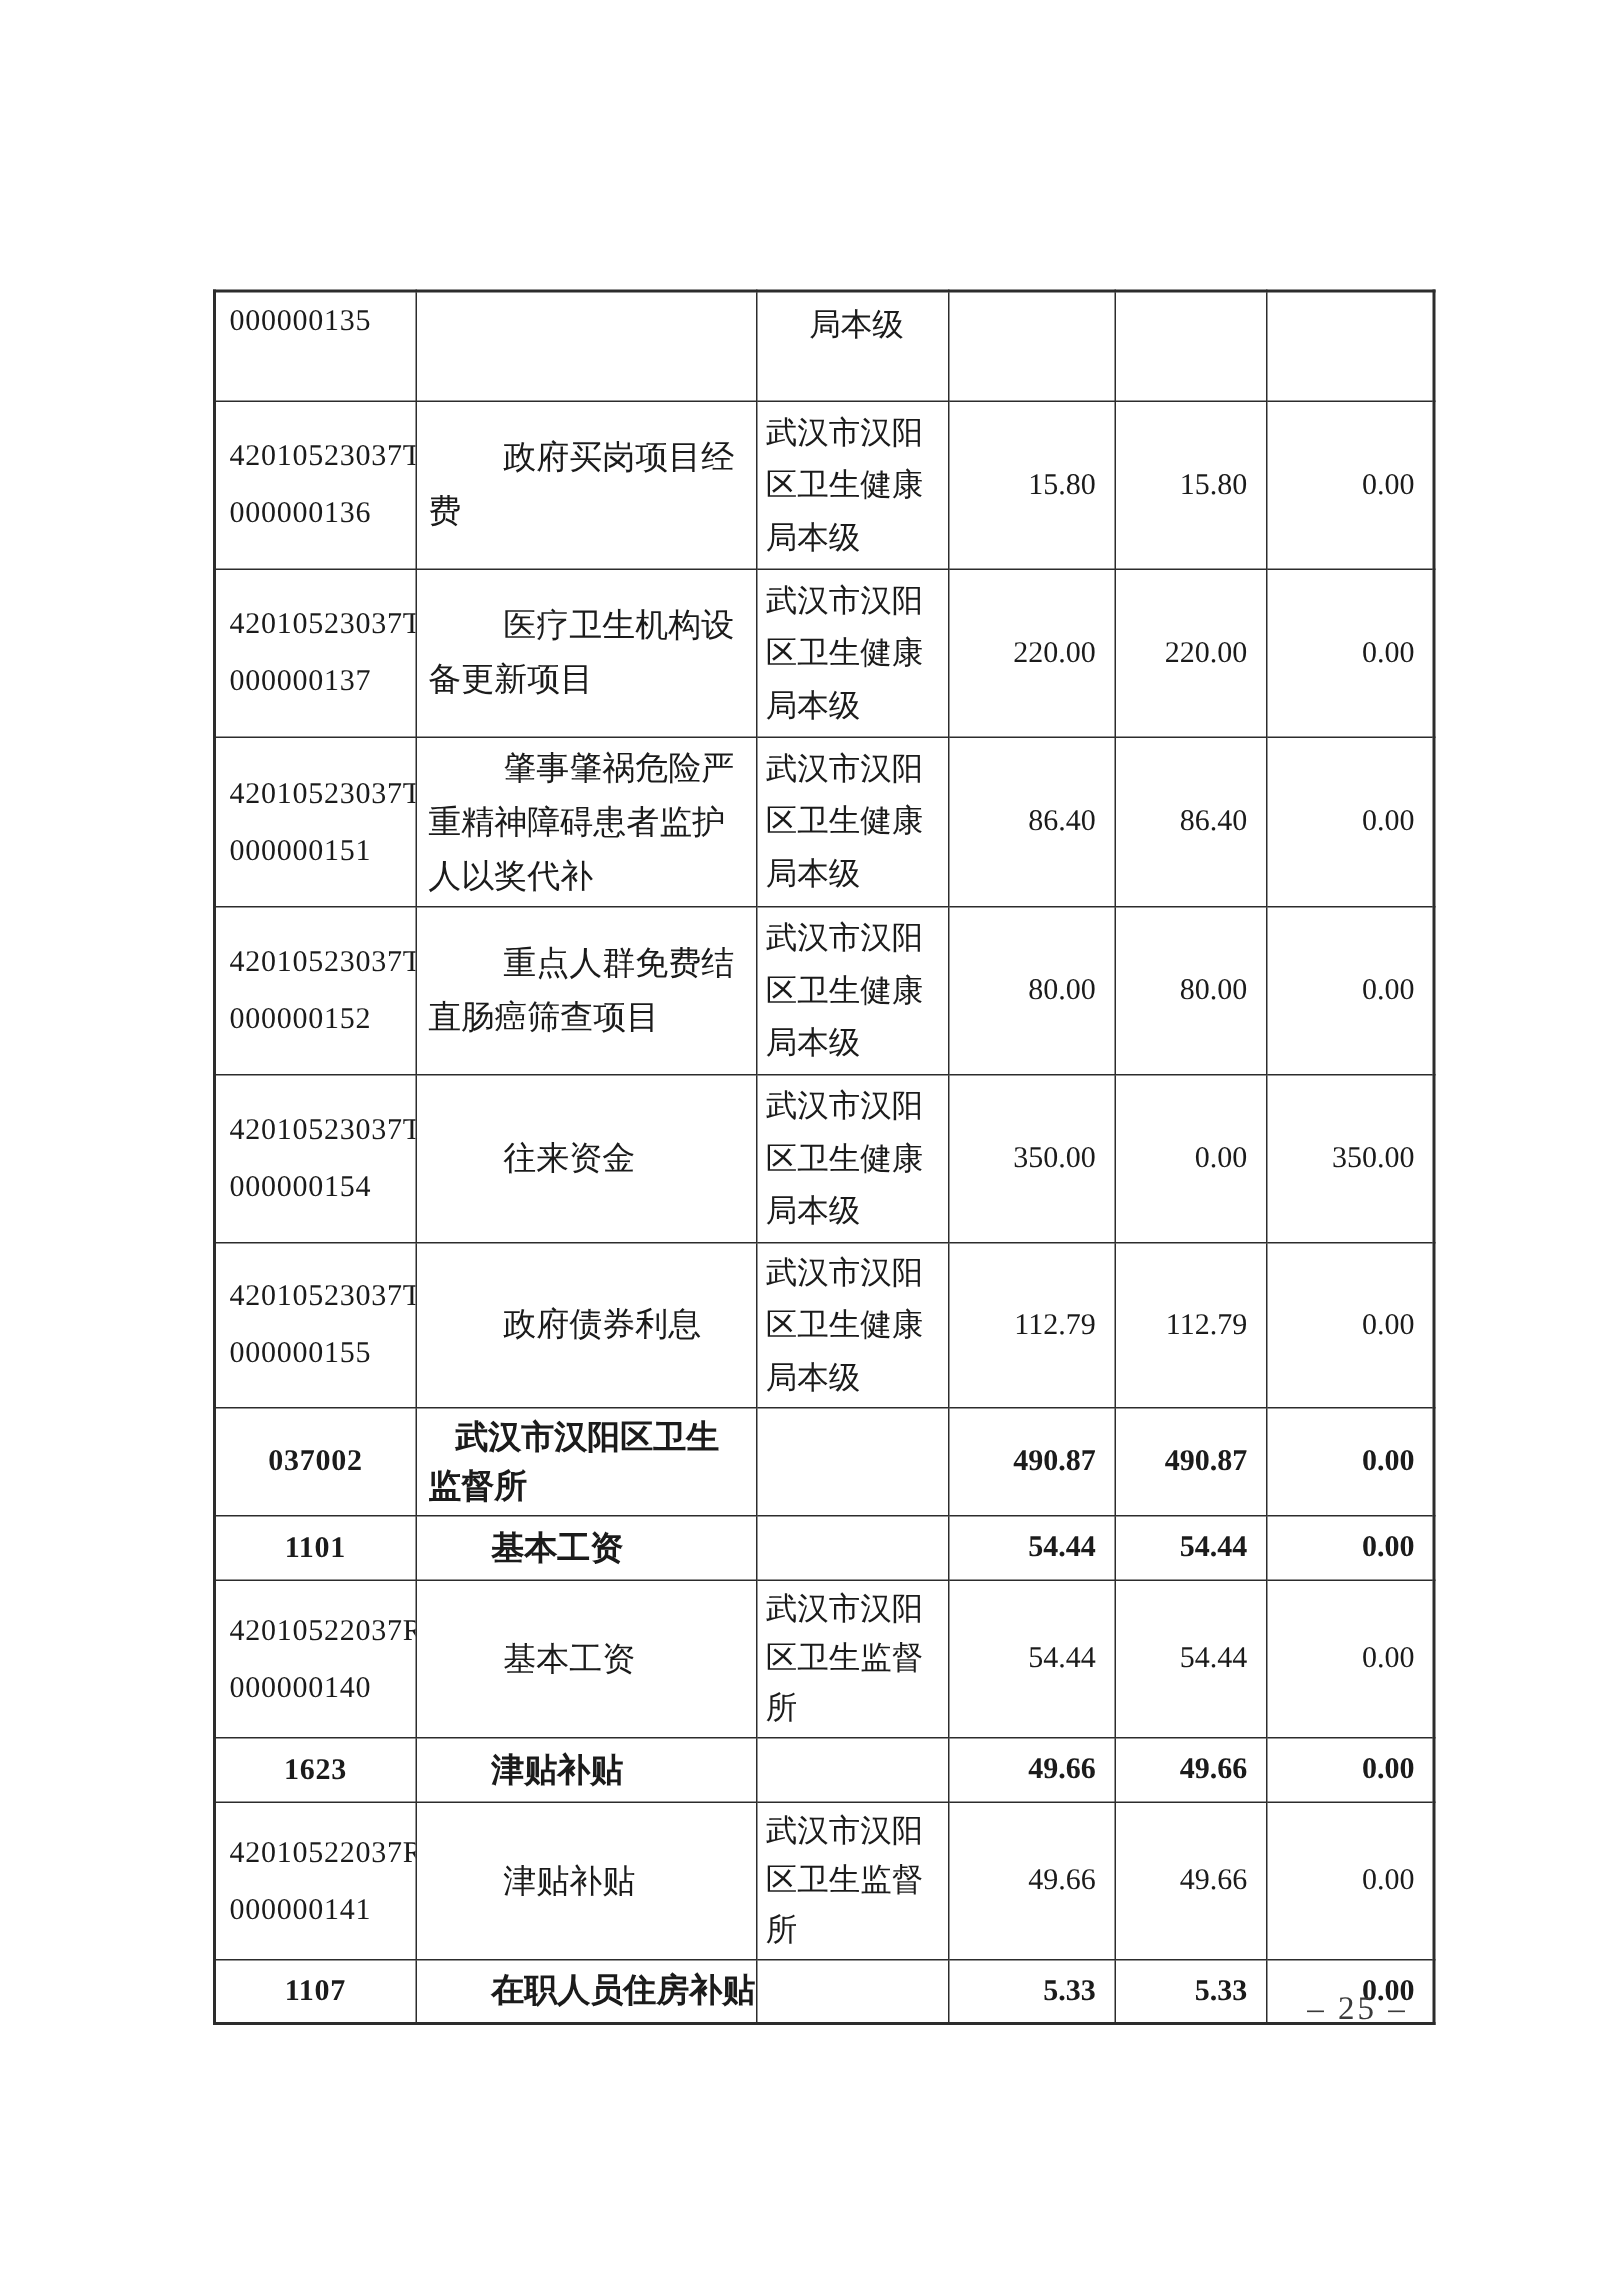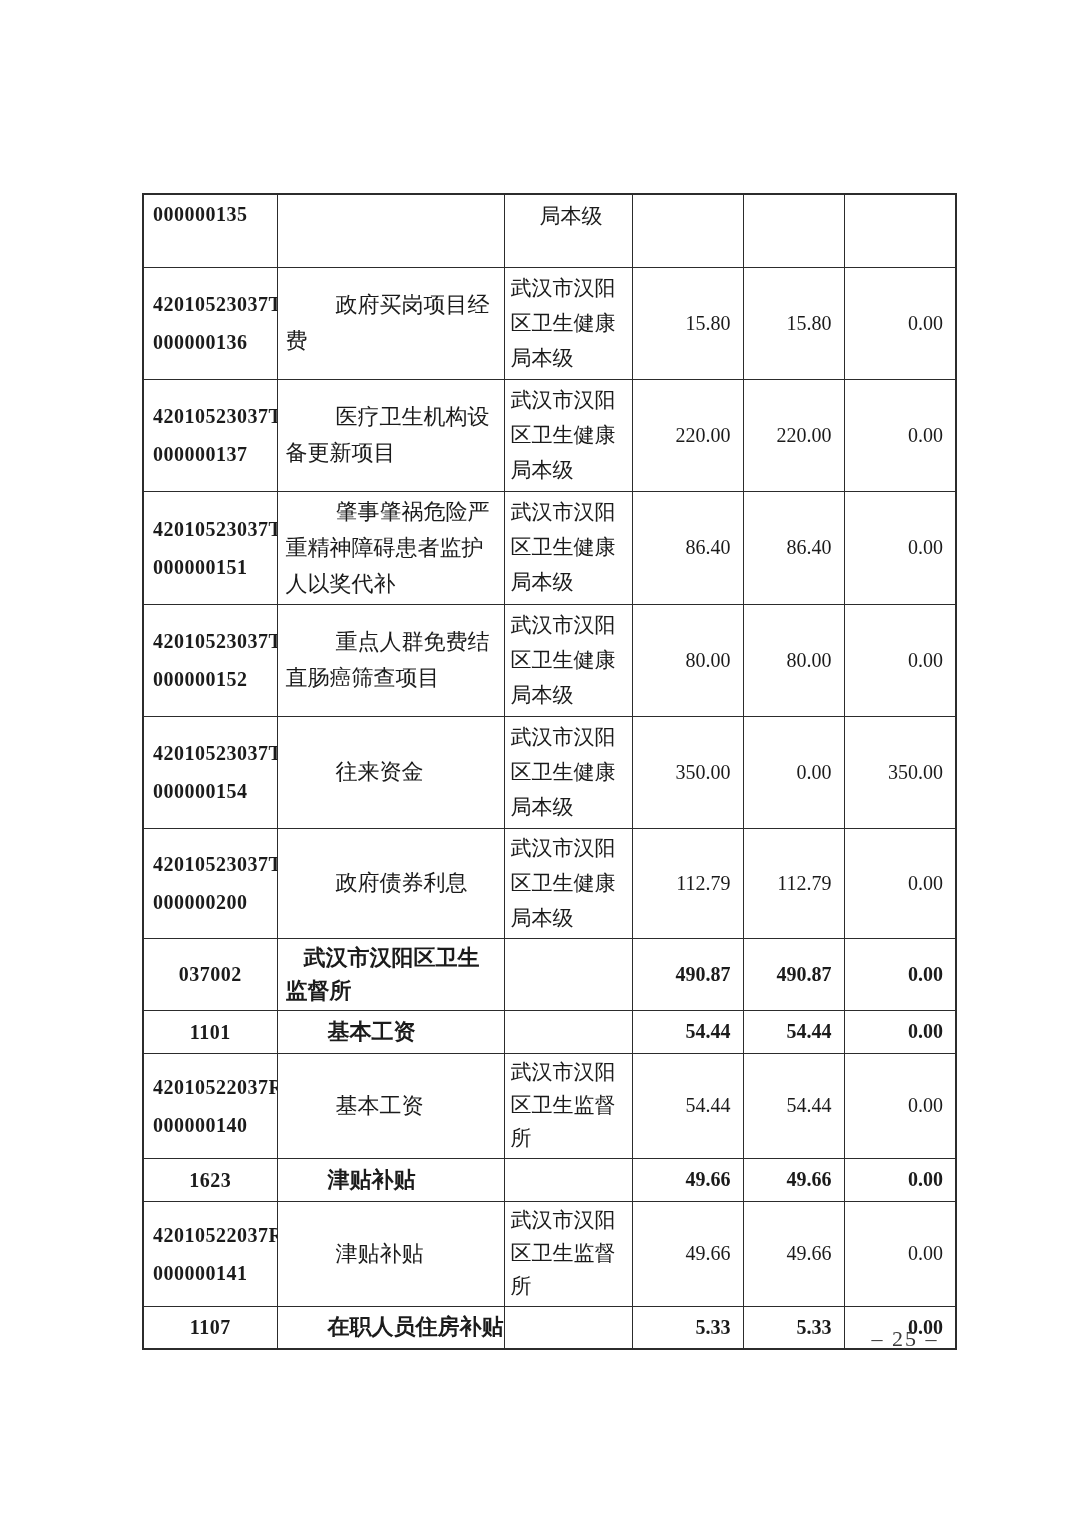--- a/index.html
+++ b/index.html
@@ -34,21 +34,21 @@
   }
   
   tr.row-cont       { height: 73px;  }
   tr.row-detail     { height: 112px; }
   tr.row-detail-sm  { height: 98px;  }
   tr.row-group      { height: 72px;  }
   tr.row-sub        { height: 43px;  }
   tr.row-detail-mid { height: 105px; }
 
   
-  td.c-code { padding-left: 9px; font-weight: bold; }
+  td.c-code { padding-left: 9px; }
   .code-line { font-size: 20px; line-height: 38px; letter-spacing: 0.5px; }
   .code-line:empty { display: none; }
   tr.row-group td.c-code, tr.row-sub td.c-code { padding-left: 0; text-align: center; }
   tr.row-group .code-line, tr.row-sub .code-line { line-height: 24px; display: inline; }
   tr.row-cont td { vertical-align: top; }
   tr.row-cont td.c-code { padding-top: 6px; }
   tr.row-cont td.c-code .code-line { line-height: 26px; }
 
   
   td.c-name { padding: 2px 8px; }
@@ -178,21 +178,21 @@
     <td class="c-org">
       <div class="org-text">武汉市汉阳区卫生健康局本级</div>
     </td>
     <td class="c-num">350.00</td>
     <td class="c-num">0.00</td>
     <td class="c-num">350.00</td>
   </tr>
         <tr class="row-detail-sm">
     <td class="c-code">
       <div class="code-line">42010523037T</div>
-      <div class="code-line">000000200</div>
+      <div class="code-line">000000155</div>
     </td>
     <td class="c-name">
       <div class="name-text">政府债券利息</div>
     </td>
     <td class="c-org">
       <div class="org-text">武汉市汉阳区卫生健康局本级</div>
     </td>
     <td class="c-num">112.79</td>
     <td class="c-num">112.79</td>
     <td class="c-num">0.00</td>

